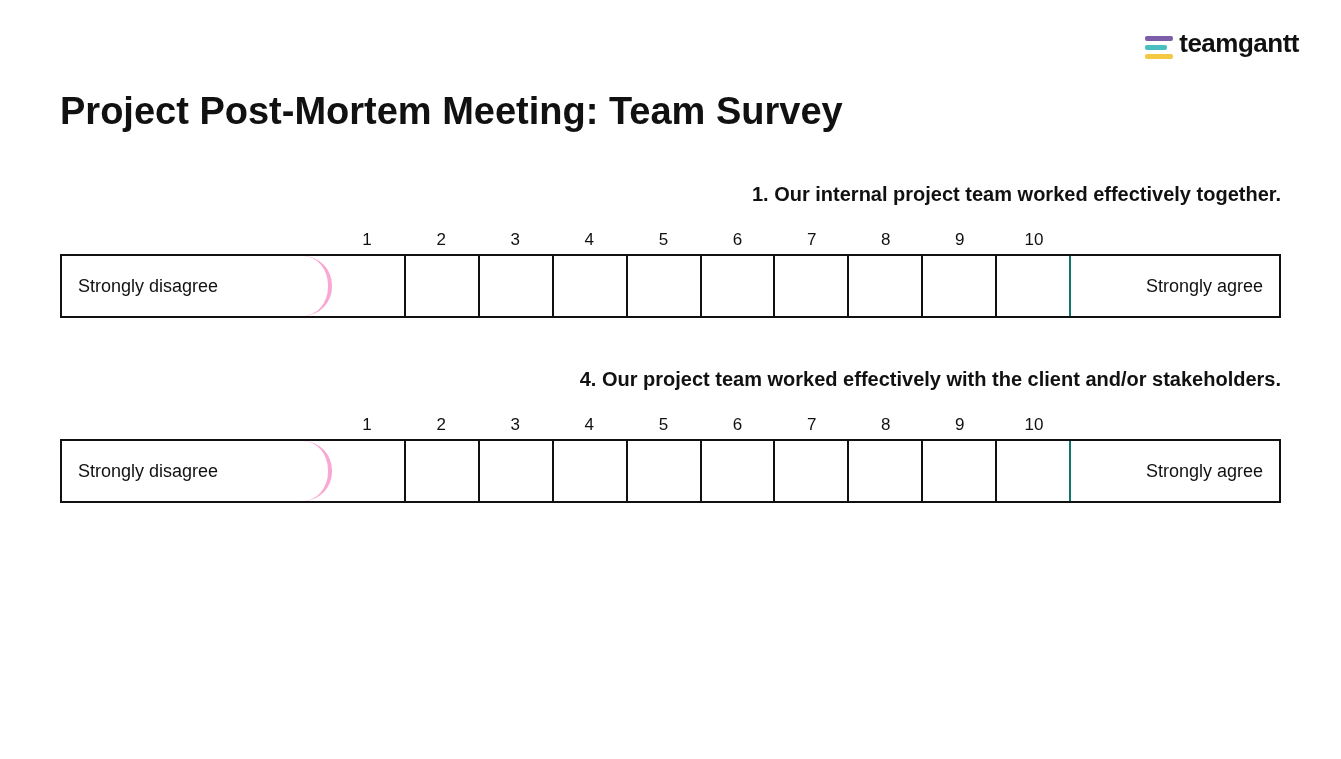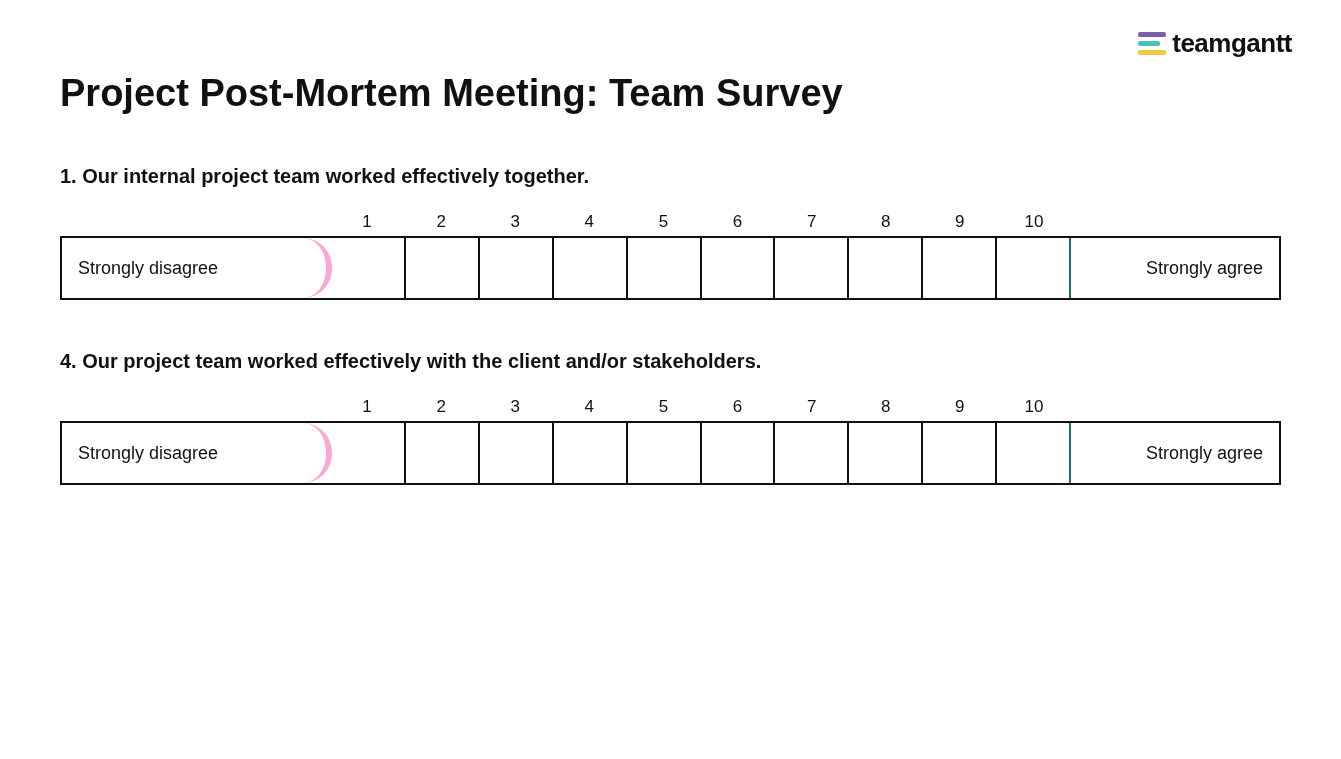--- a/index.html
+++ b/index.html
@@ -13,23 +13,23 @@
       background: #ffffff;
       color: #111111;
       width: 1341px;
       min-height: 759px;
       position: relative;
     }
 
     .logo {
       position: absolute;
       top: 28px;
-      right: 49px;
-      display: flex;
-      align-items: center;
+      right: 42px;
+      display: flex;
+      align-items: flex-end;
       gap: 6px;
     }
 
     .logo-icon {
       display: flex;
       flex-direction: column;
       gap: 4px;
       justify-content: center;
     }
 
@@ -43,39 +43,40 @@
     .logo-bar-3 { width: 28px; background: #f5c842; }
 
     .logo-text {
       font-size: 26px;
       font-weight: 700;
       color: #111111;
       letter-spacing: -0.5px;
     }
 
     .page-content {
-      padding: 72px 60px 60px 60px;
+      padding: 90px 60px 60px 60px;
     }
 
     .page-title {
       font-size: 38px;
       font-weight: 800;
       margin-bottom: 50px;
       color: #111111;
     }
 
     .question-block {
       margin-bottom: 50px;
     }
 
     .question-label {
       font-size: 20px;
       font-weight: 700;
       margin-bottom: 24px;
       color: #111111;
+      text-align: right;
     }
 
     .scale-container {
       width: 100%;
     }
 
     .scale-numbers {
       display: flex;
       margin-left: 270px;
       margin-right: 210px;
@@ -94,21 +95,21 @@
       border: 2px solid #111111;
       width: 100%;
     }
 
     .scale-label-left {
       width: 270px;
       min-width: 270px;
       padding: 18px 16px;
       font-size: 18px;
       color: #111111;
-      border-right: 6px solid #f9a8d4;
+      border-right: 4px solid #f9a8d4;
       display: flex;
       align-items: center;
       border-radius: 29px;
     }
 
     .scale-cells {
       flex: 1;
       display: flex;
     }
 

